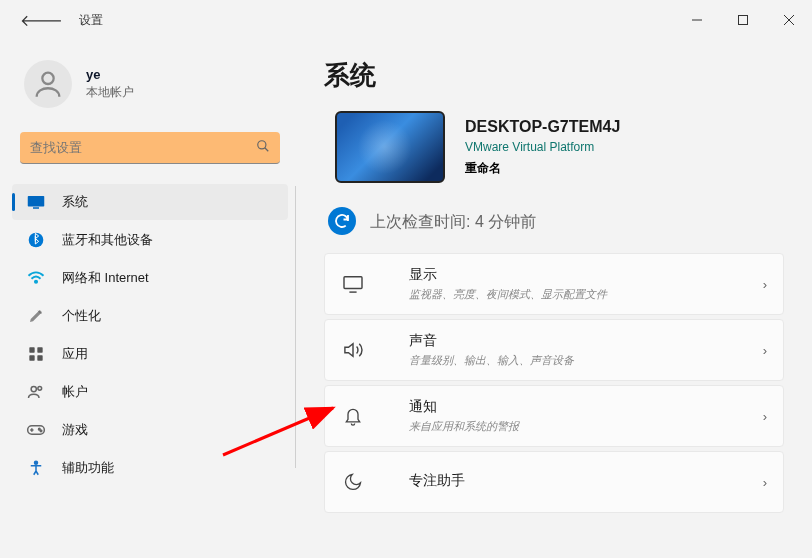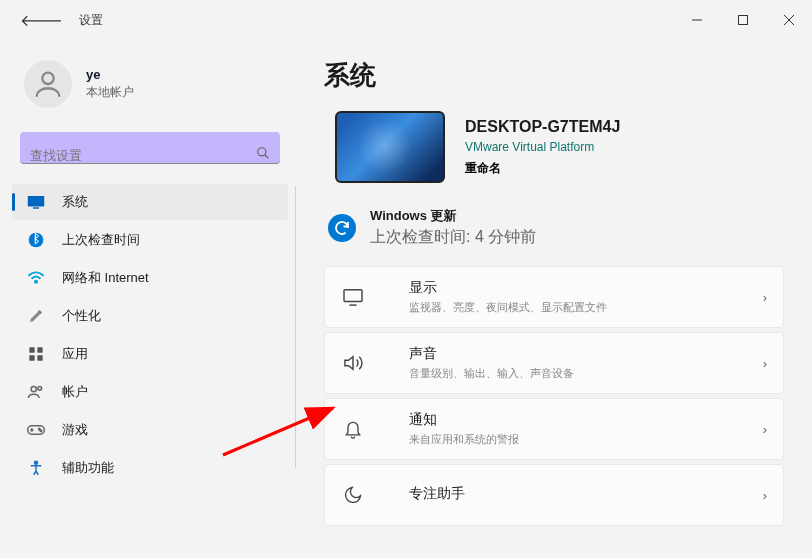--- a/index.html
+++ b/index.html
@@ -13,21 +13,21 @@
 .win-btn svg { stroke: #333; }
 
 .layout { display: flex; height: calc(100% - 40px); }
 
 .sidebar { width: 300px; padding: 0 8px; display: flex; flex-direction: column; }
 .profile { display: flex; align-items: center; padding: 20px 16px 24px; gap: 14px; }
 .avatar { width: 48px; height: 48px; border-radius: 50%; background: #e5e5e5; display: flex; align-items: center; justify-content: center; }
 .profile-name { font-size: 13px; font-weight: 600; color: #0f172a; }
 .profile-sub { font-size: 12px; color: #666; margin-top: 2px; }
 
-.searchbox { margin: 0 12px 12px; background: #c4b5fd; border-bottom: 1px solid #888; border-radius: 4px; height: 32px; display: flex; align-items: flex-end; padding: 0 10px; }
+.searchbox { margin: 0 12px 12px; background: #fdba74; border-bottom: 1px solid #888; border-radius: 4px; height: 32px; display: flex; align-items: center; padding: 0 10px; }
 .searchbox input { border: none; outline: none; background: transparent; flex: 1; font-size: 13px; color: #666; }
 .search-icon { color: #666; font-size: 14px; }
 
 .nav { margin-top: 6px; position: relative; }
 .nav-sep { position: absolute; right: -4px; top: 4px; bottom: 20px; width: 1px; background: #cfcfcf; }
 .nav-item { display: flex; align-items: center; height: 36px; padding: 0 14px; margin: 2px 4px; border-radius: 4px; cursor: pointer; position: relative; }
 .nav-item.selected { background: #eaeaea; }
 .nav-item.selected::before { content: ""; position: absolute; left: 0; top: 9px; width: 3px; height: 18px; background: #0067c0; border-radius: 2px; }
 .nav-icon { width: 20px; height: 20px; margin-right: 16px; display: flex; align-items: center; justify-content: center; }
 .nav-label { font-size: 13px; color: #1a1a1a; }
@@ -44,21 +44,21 @@
 
 .update-row { display: flex; align-items: center; gap: 14px; padding: 8px 4px 18px; }
 .update-icon { width: 28px; height: 28px; border-radius: 50%; background: #0078d4; display: flex; align-items: center; justify-content: center; }
 .update-title { font-size: 13px; font-weight: 600; color: #1a1a1a; }
 .update-sub { font-size: 16px; color: #666; margin-top: 2px; }
 
 .setting-card { background: #fbfbfb; border: 1px solid #e8e8e8; border-radius: 4px; height: 62px; display: flex; align-items: center; padding: 0 16px; margin-bottom: 4px; cursor: pointer; gap: 24px; }
 .card-icon { width: 24px; display: flex; justify-content: center; margin-right: 20px; color: #444; }
 .card-text { flex: 1; }
 .card-title { font-size: 14px; color: #1a1a1a; }
-.card-sub { font-size: 11px; color: #888; margin-top: 3px; }
+.card-sub { font-size: 11px; color: #888; margin-top: 3px; font-style: italic; }
 .chevron { color: #666; font-size: 13px; }
 
 .arrow-annotation { position: absolute; left: 218px; top: 400px; pointer-events: none; }
 </style>
 </head>
 <body>
 
 <div class="titlebar">
   <span class="back-arrow">🡐</span>
   <span class="title-text">设置</span>
@@ -119,21 +119,21 @@
           </span>
         <span class="nav-label">系统</span>
       </div>
       <div class="nav-item">
         <span class="nav-icon">
             <svg width="16" height="16" viewBox="0 0 24 24">
               <circle cx="12" cy="12" r="11" fill="#0078d4"></circle>
               <path d="M11 6v12l5-4-5-4 5-4-5-4v12" stroke="#fff" stroke-width="1.5" fill="none" stroke-linejoin="round"></path>
             </svg>
           </span>
-        <span class="nav-label">上次检查时间</span>
+        <span class="nav-label">蓝牙和其他设备</span>
       </div>
       <div class="nav-item">
         <span class="nav-icon">
             <svg width="18" height="14" viewBox="0 0 24 18" fill="none" stroke="#0aa5d9" stroke-width="2.5">
               <path d="M2 6c6-6 14-6 20 0"></path>
               <path d="M6 10c4-4 8-4 12 0"></path>
               <circle cx="12" cy="14" r="1.5" fill="#0aa5d9"></circle>
             </svg>
           </span>
         <span class="nav-label">网络和 Internet</span>
@@ -203,21 +203,20 @@
       </div>
     </div>
 
     <div class="update-row">
       <div class="update-icon">
         <svg width="18" height="18" viewBox="0 0 24 24" fill="none" stroke="#fff" stroke-width="2.4">
             <path d="M20 12a8 8 0 10-3 6.2M20 4v6h-6"></path>
           </svg>
       </div>
       <div>
-        <div class="update-title">Windows 更新</div>
         <div class="update-sub">上次检查时间: 4 分钟前</div>
       </div>
     </div>
 
     <div class="setting-card">
       <span class="card-icon">
           <svg width="22" height="18" viewBox="0 0 24 20" fill="none" stroke="#444" stroke-width="1.6">
             <rect x="2" y="2" width="20" height="13" rx="1"></rect>
             <path d="M8 19h8"></path>
           </svg>

